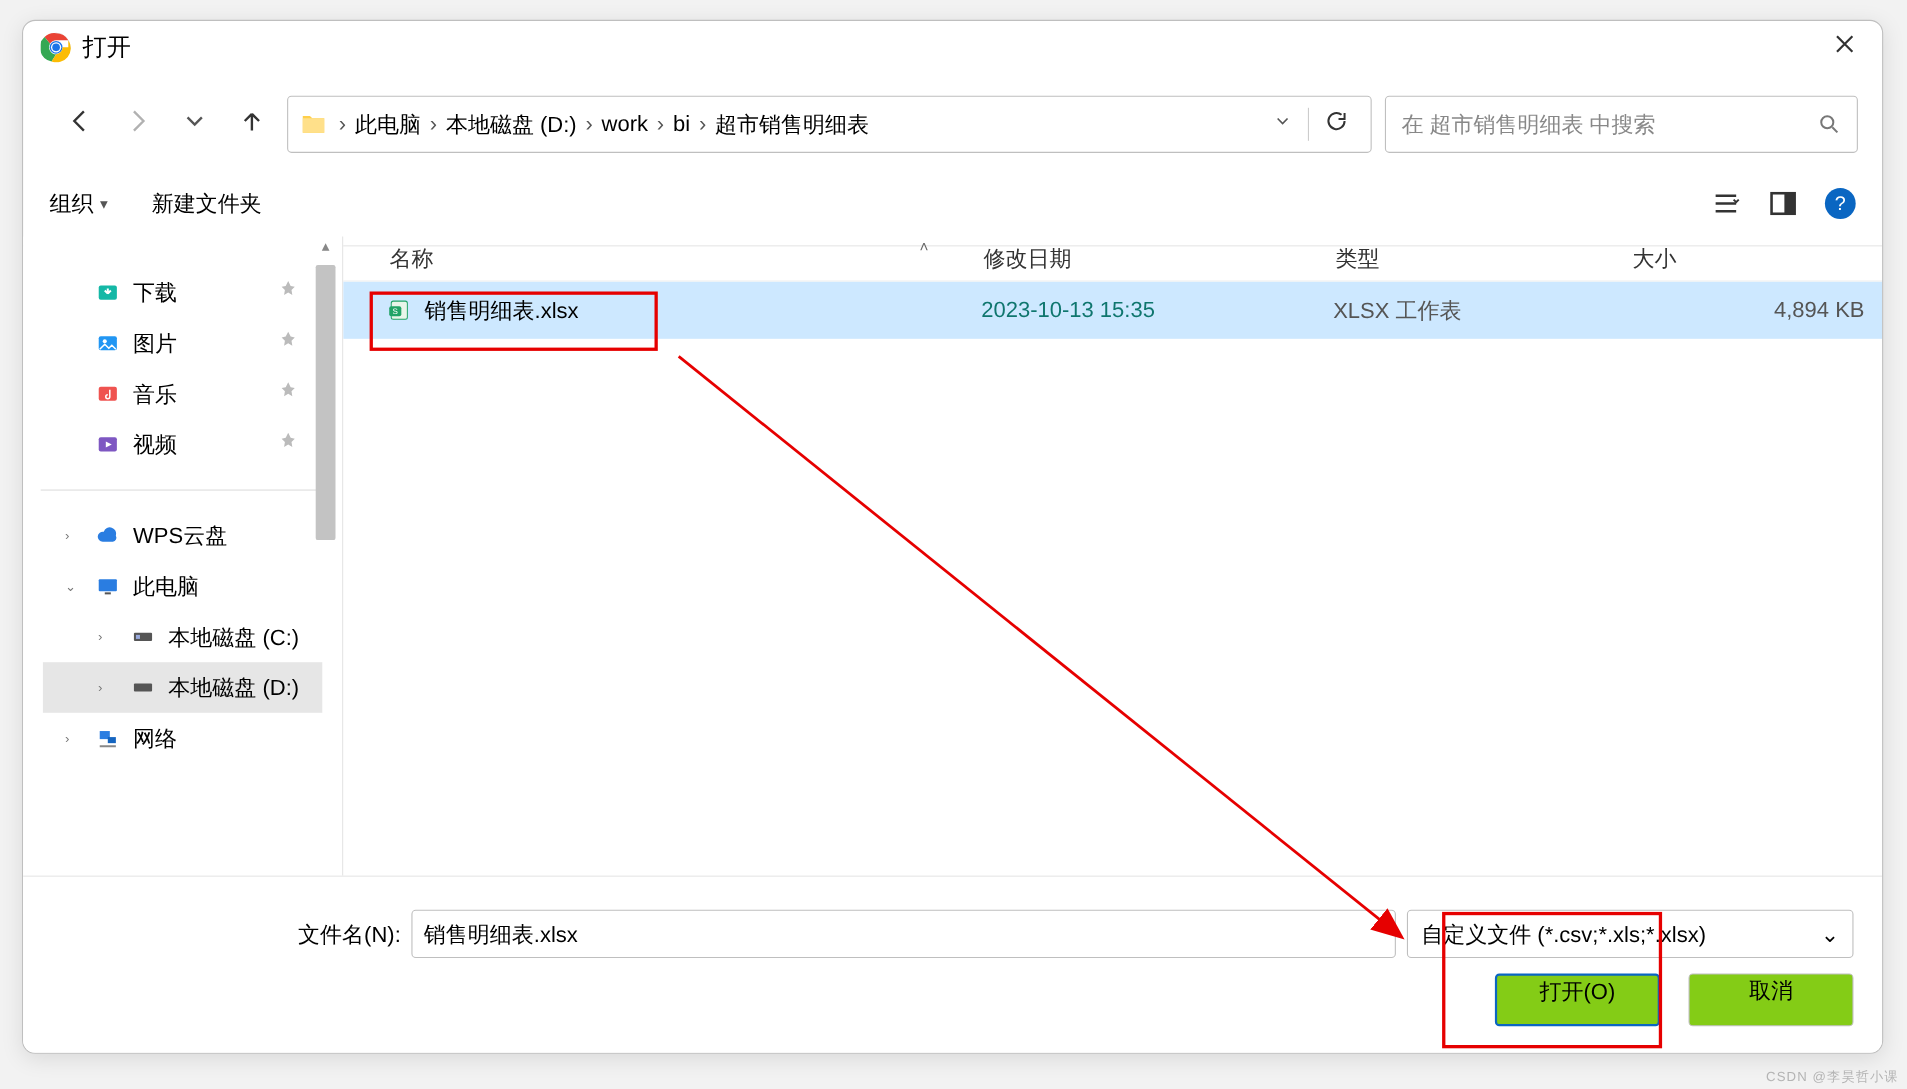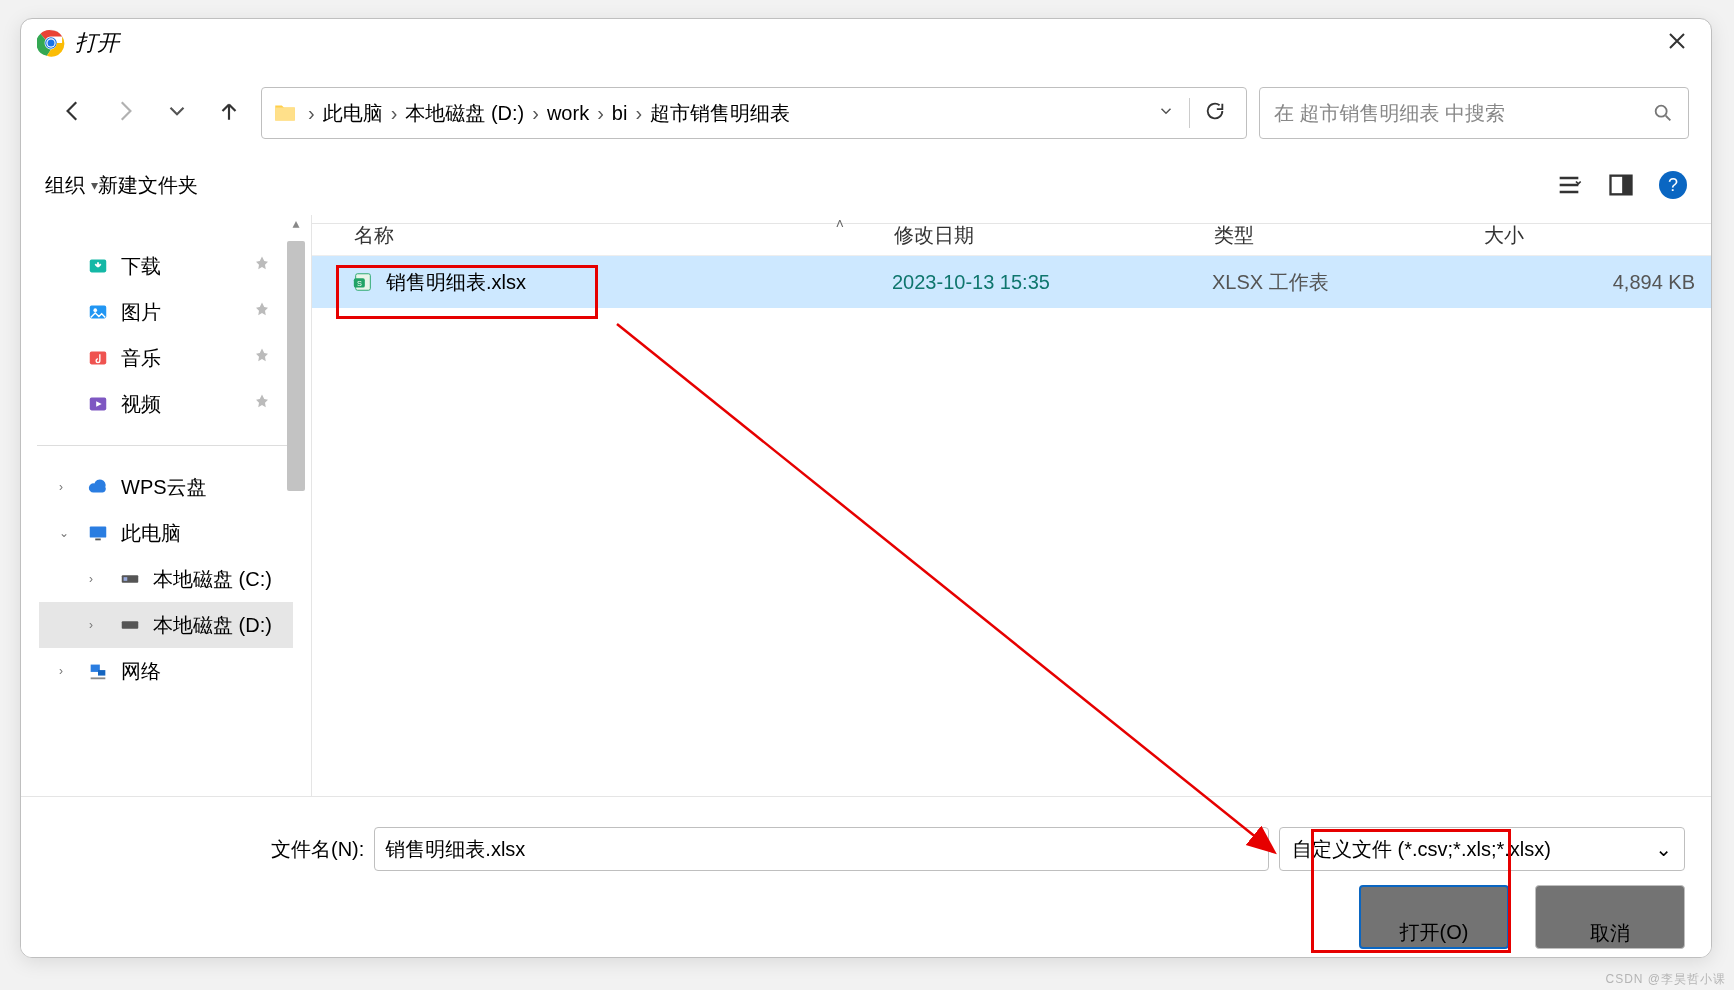--- a/index.html
+++ b/index.html
@@ -27,21 +27,20 @@
     overflow: hidden;
   }
 
   
   .titlebar {
     display: flex;
     align-items: center;
     justify-content: space-between;
     height: 48px;
     padding: 0 16px;
-    font-style: italic;
   }
   .titlebar-left { display: flex; align-items: center; gap: 10px; }
   .chrome-icon svg { width: 28px; height: 28px; display:block; }
   .titlebar-title { font-size: 22px; }
   .titlebar-close { font-size: 24px; padding: 4px 8px; cursor: pointer; color:#333;}
 
   
   .nav-row {
     display: flex;
     align-items: center;
@@ -89,21 +88,21 @@
 
   
   .toolbar-row {
     display:flex;
     align-items:center;
     justify-content: space-between;
     padding: 10px 24px;
     border-bottom: 1px solid #e5e5e5;
     height: 56px;
   }
-  .toolbar-left { display:flex; align-items:center; }
+  .toolbar-left { display:flex; align-items:center; gap: 40px; }
   .tb-btn { display:flex; align-items:center; gap:4px; cursor:pointer; }
   .tb-caret { font-size:14px; color:#555; margin-left:2px;}
   .toolbar-right { display:flex; align-items:center; gap: 24px; }
   .tb-icon { cursor:pointer; color:#333; }
   .tb-icon svg { width: 28px; height:28px; display:block;}
   .tb-help { background:#0a66c2; color:#fff; border-radius:50%; width:28px; height:28px; line-height:28px; text-align:center; font-size:18px;}
 
   
   .body-split { display:flex; position:absolute; top: 196px; bottom: 126px; left:0; right:0;}
   .sidebar {
@@ -215,27 +214,27 @@
     background:#fff;
     justify-content:space-between;
     cursor:pointer;
   }
   .footer-row2 {
     display:flex; align-items:center; justify-content:flex-end;
     padding: 14px 26px 0 0;
     gap: 26px;
   }
   .btn {
-    min-width: 150px; height:64px;
+    min-width: 150px; height:48px;
     border:1px solid #bfbfbf;
     border-radius:4px;
-    background:#737373;
+    background:#84cc16;
     font-size:20px;
     cursor:pointer;
-    display:flex; align-items:flex-end; justify-content:center;
+    display:flex; align-items:flex-start; justify-content:center;
   }
   .btn.primary {
     border:2px solid #0a66c2;
     color:#000;
   }
   .open-highlight {
     position:absolute;
     right: 200px;
     bottom: 4px;
     width: 194px; height: 118px;

